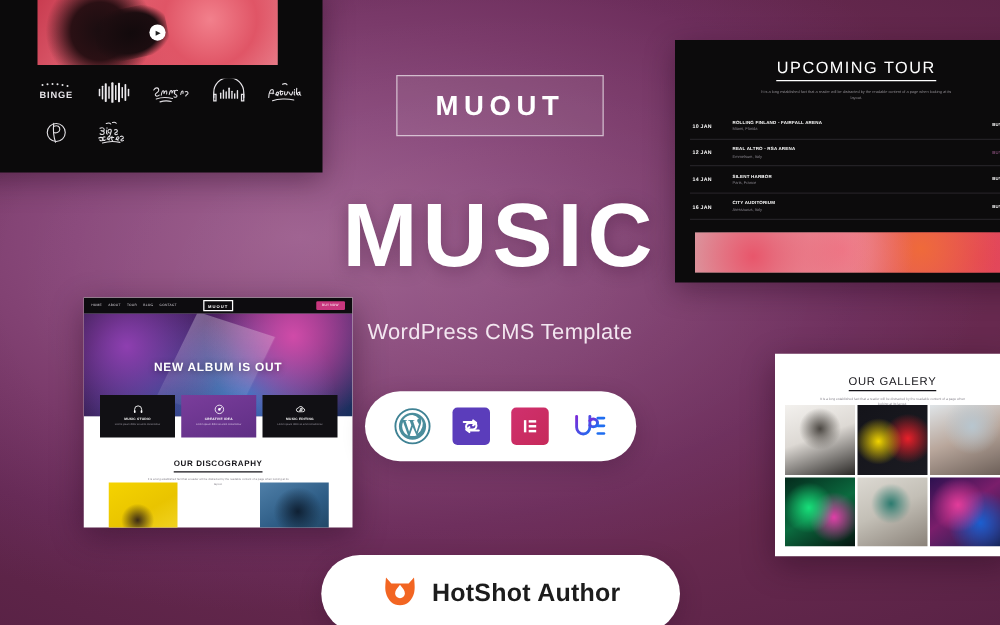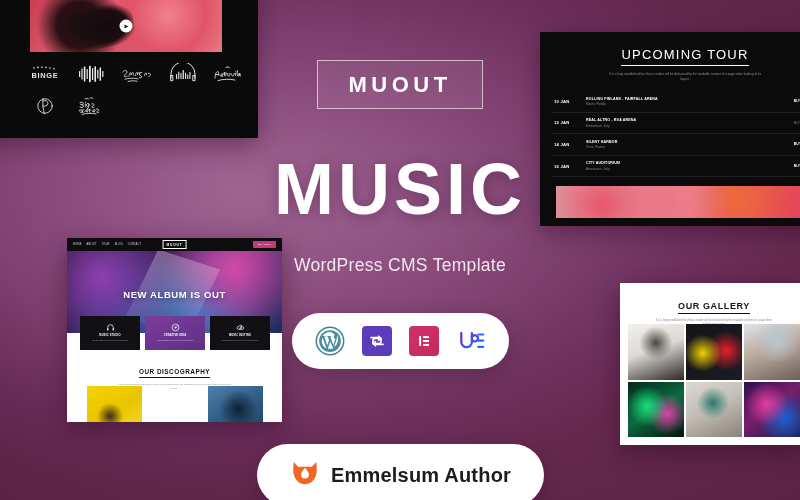--- a/index.html
+++ b/index.html
@@ -200,21 +200,21 @@
   .alb3{ background:radial-gradient(circle at 55% 40%, #0f2033 0%, rgba(15,32,51,0) 42%), linear-gradient(150deg,#4f7fa8 0%, #2e5d86 45%, #17384f 100%); }
 
   
   .panel-br{
     position:absolute; left:620px; top:283px; width:188px; height:162px;
     background:#fff; z-index:4; overflow:hidden;
     box-shadow:0 7px 24px rgba(30,5,25,0.42);
   }
   .gal-head{ text-align:center; padding:12px 0 0; }
   .gal-title{
-    display:inline-block; color:#141318; font-size:9px; font-weight:700;
+    display:inline-block; color:#141318; font-size:9px; font-weight:400;
     letter-spacing:0.6px; border-bottom:1.2px solid #141318; padding-bottom:2px;
   }
   .gal-desc{ color:#8d8a92; font-size:2.7px; line-height:1.8; margin:4.5px auto 0; width:122px; }
   .gal-grid{
     position:absolute; left:8px; top:41px; width:172px; height:113px;
     display:grid; grid-template-columns:repeat(3,1fr); grid-template-rows:repeat(2,1fr); gap:2px;
   }
   .g{ width:100%; height:100%; position:relative; overflow:hidden; }
   .g1{ background:radial-gradient(circle at 50% 34%, #4b4742 0%, rgba(75,71,66,0) 36%), linear-gradient(160deg,#f3f1ee 0%, #ddd9d4 45%, #2a2826 100%); }
   .g2{ background:radial-gradient(circle at 30% 52%, #f2d400 0%, rgba(242,212,0,0) 38%), radial-gradient(circle at 72% 48%, #e8202a 0%, rgba(232,32,42,0) 40%), linear-gradient(140deg,#14141a 0%, #1b1b22 100%); }
@@ -530,16 +530,16 @@
     </div>
   </div>
 
   <div class="author-pill">
     <div>
       <svg width="30" height="28" viewBox="0 0 32 30">
           <path d="M4 3.2 8.6 8.4h14.8L28 3.2c.6 6.2.9 9.4.2 12.6C26.6 23 21.8 27 16 27S5.4 23 3.8 15.8C3.1 12.6 3.4 9.4 4 3.2z" fill="#f26522"></path>
           <path d="M16 9.5c2.4 3 4.2 5 4.2 7.4A4.2 4.2 0 0 1 16 21a4.2 4.2 0 0 1-4.2-4.1c0-2.4 1.8-4.4 4.2-7.4z" fill="#fff"></path>
         </svg>
     </div>
-    <div class="author-name">Emmelsum Author</div>
+    <div class="author-name">HotShot Author</div>
   </div>
 
 </div>
 
 </body></html>

